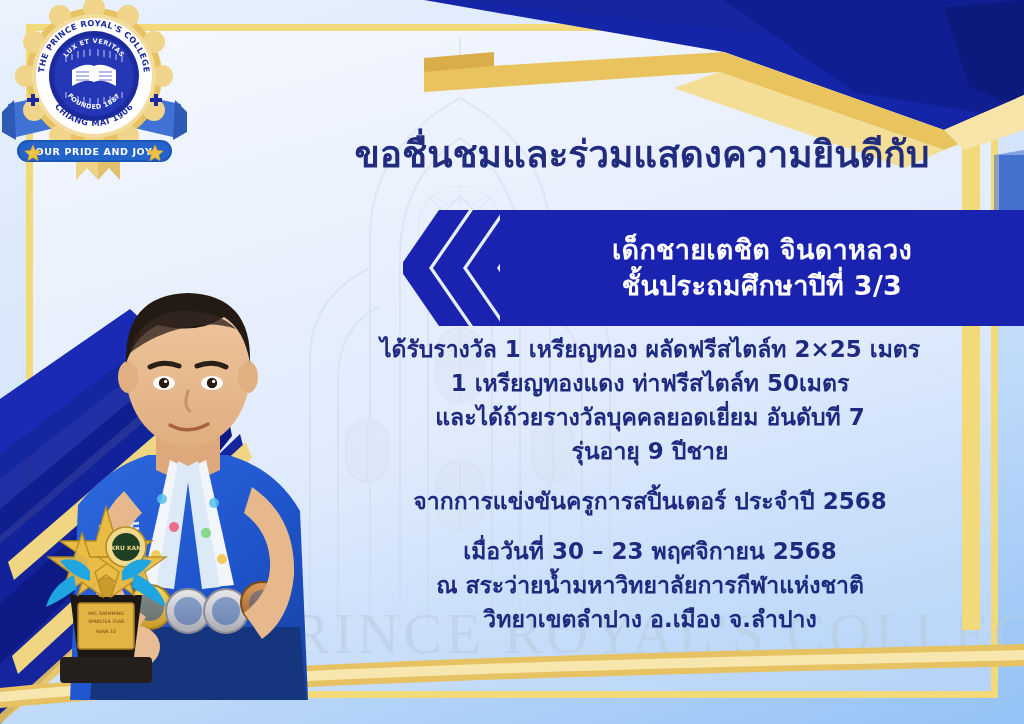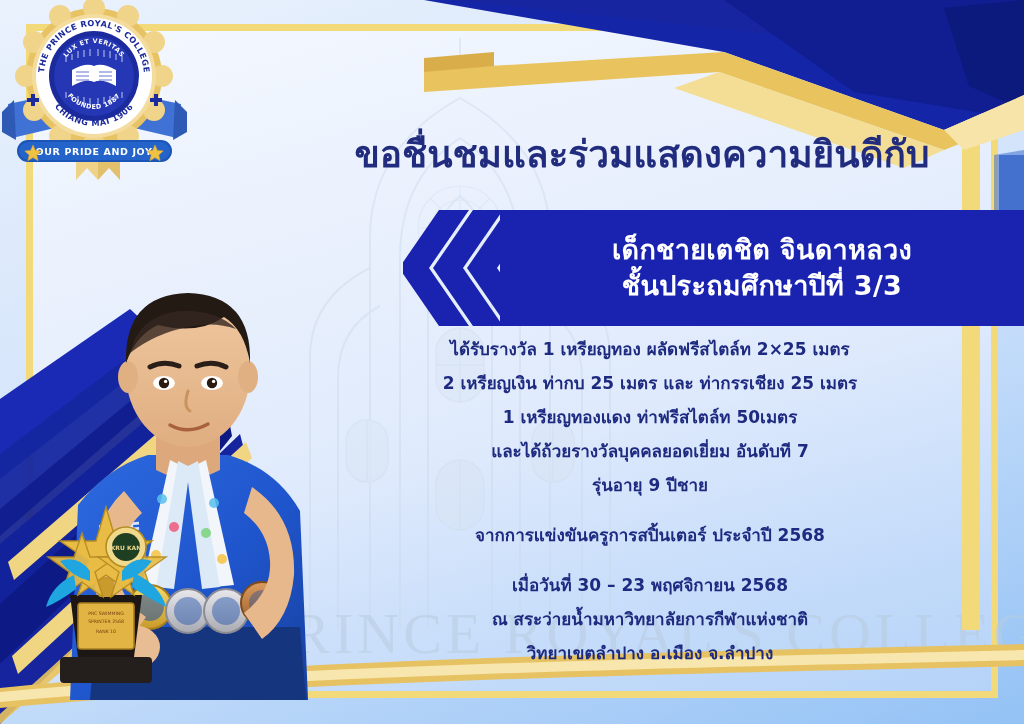--- a/index.html
+++ b/index.html
@@ -80,21 +80,21 @@
     color:#ffffff;font-size:27px;font-weight:700;line-height:36px;
     white-space:nowrap;letter-spacing:.3px;
   }
 
   
   .body-text{
     position:absolute;left:340px;top:332px;width:620px;
     z-index:15;text-align:center;color:#1d2a80;
   }
   .body-text .ln{
-    font-size:17px;font-weight:700;line-height:34px;white-space:nowrap;
+    font-size:23px;font-weight:700;line-height:34px;white-space:nowrap;
   }
   .gap-m{height:16px;}
 </style>
 </head>
 <body>
 
 <div class="poster">
 
   <div class="frame-inner"></div>
   <div class="frame-gold"></div>
@@ -391,21 +391,20 @@
     </g>
   </svg>
 
   <div class="name-banner">
     <div class="nb-line">เด็กชายเตชิต จินดาหลวง</div>
     <div class="nb-line">ชั้นประถมศึกษาปีที่  3/3</div>
   </div>
 
   <div class="body-text">
     <div class="ln">ได้รับรางวัล 1 เหรียญทอง ผลัดฟรีสไตล์ท 2×25 เมตร</div>
-    <div class="ln">2 เหรียญเงิน ท่ากบ 25 เมตร และ ท่ากรรเชียง 25 เมตร</div>
     <div class="ln">1 เหรียญทองแดง ท่าฟรีสไตล์ท 50เมตร</div>
     <div class="ln">และได้ถ้วยรางวัลบุคคลยอดเยี่ยม อันดับที 7</div>
     <div class="ln">รุ่นอายุ 9 ปีชาย</div>
     <div class="gap-m"></div>
     <div class="ln">จากการแข่งขันครูการสปิ้นเตอร์ ประจำปี 2568</div>
     <div class="gap-m"></div>
     <div class="ln">เมื่อวันที่ 30 – 23 พฤศจิกายน 2568</div>
     <div class="ln">ณ สระว่ายน้ำมหาวิทยาลัยการกีฬาแห่งชาติ</div>
     <div class="ln">วิทยาเขตลำปาง อ.เมือง จ.ลำปาง</div>
   </div>

